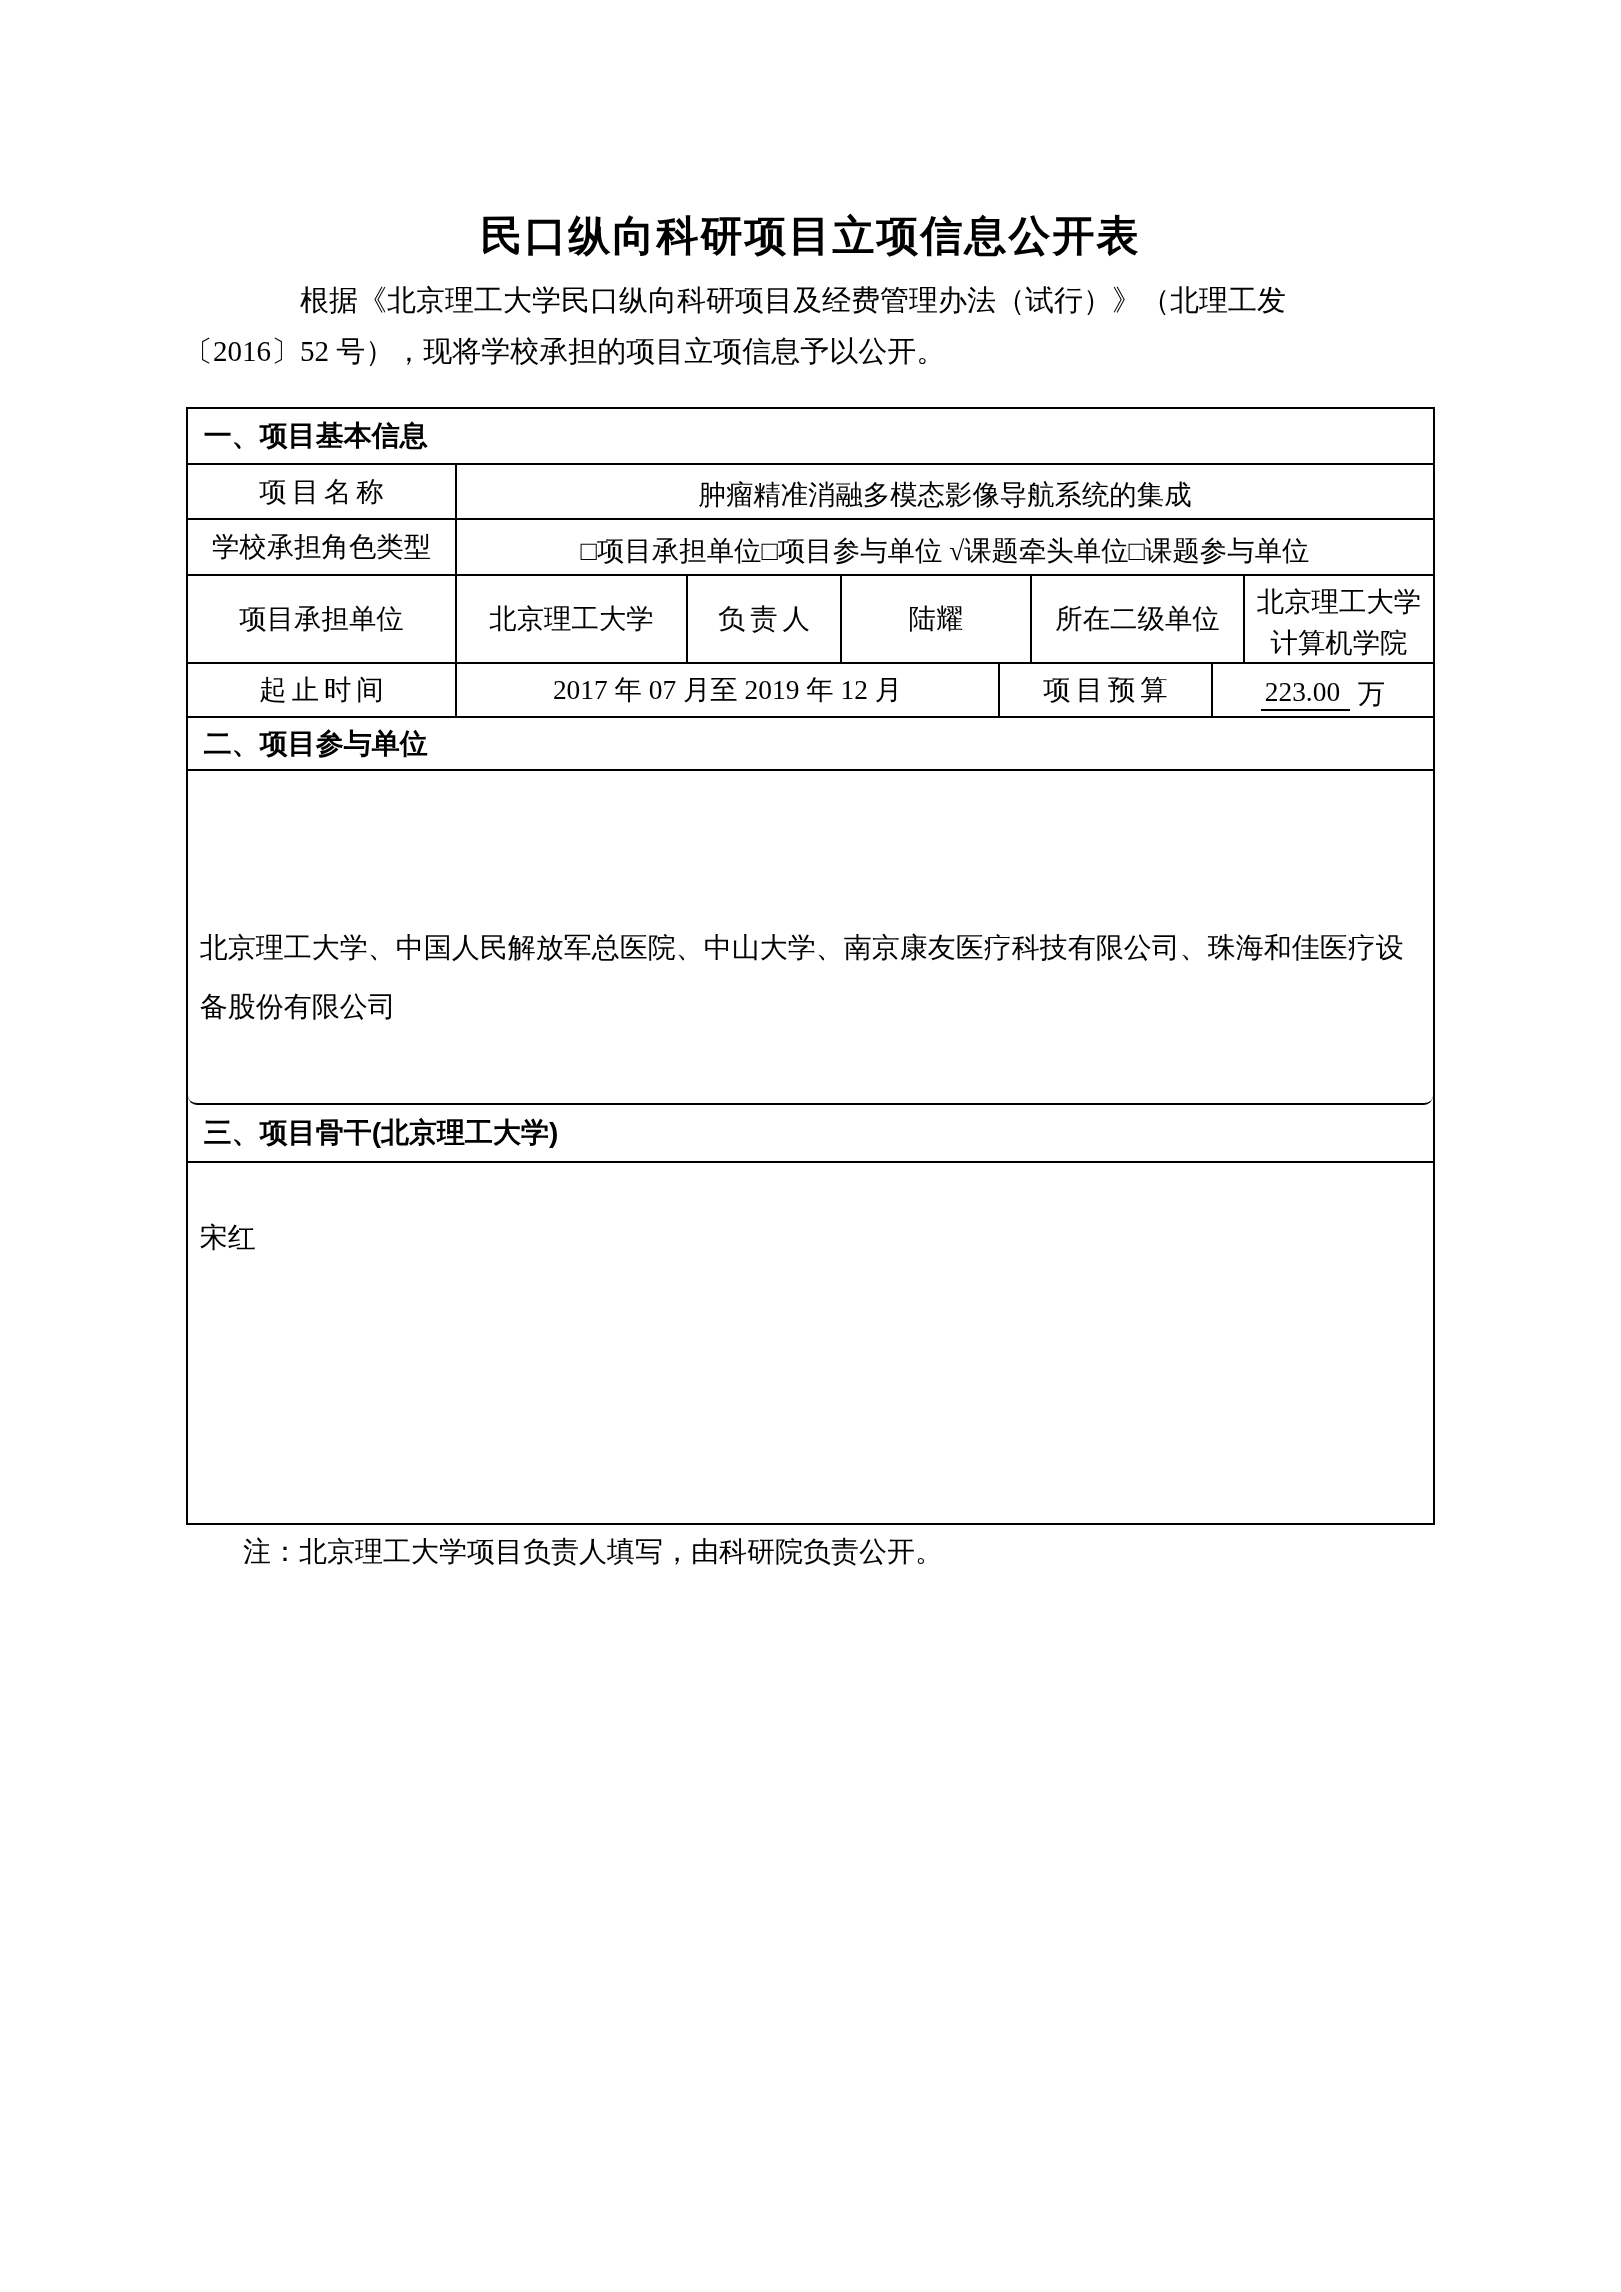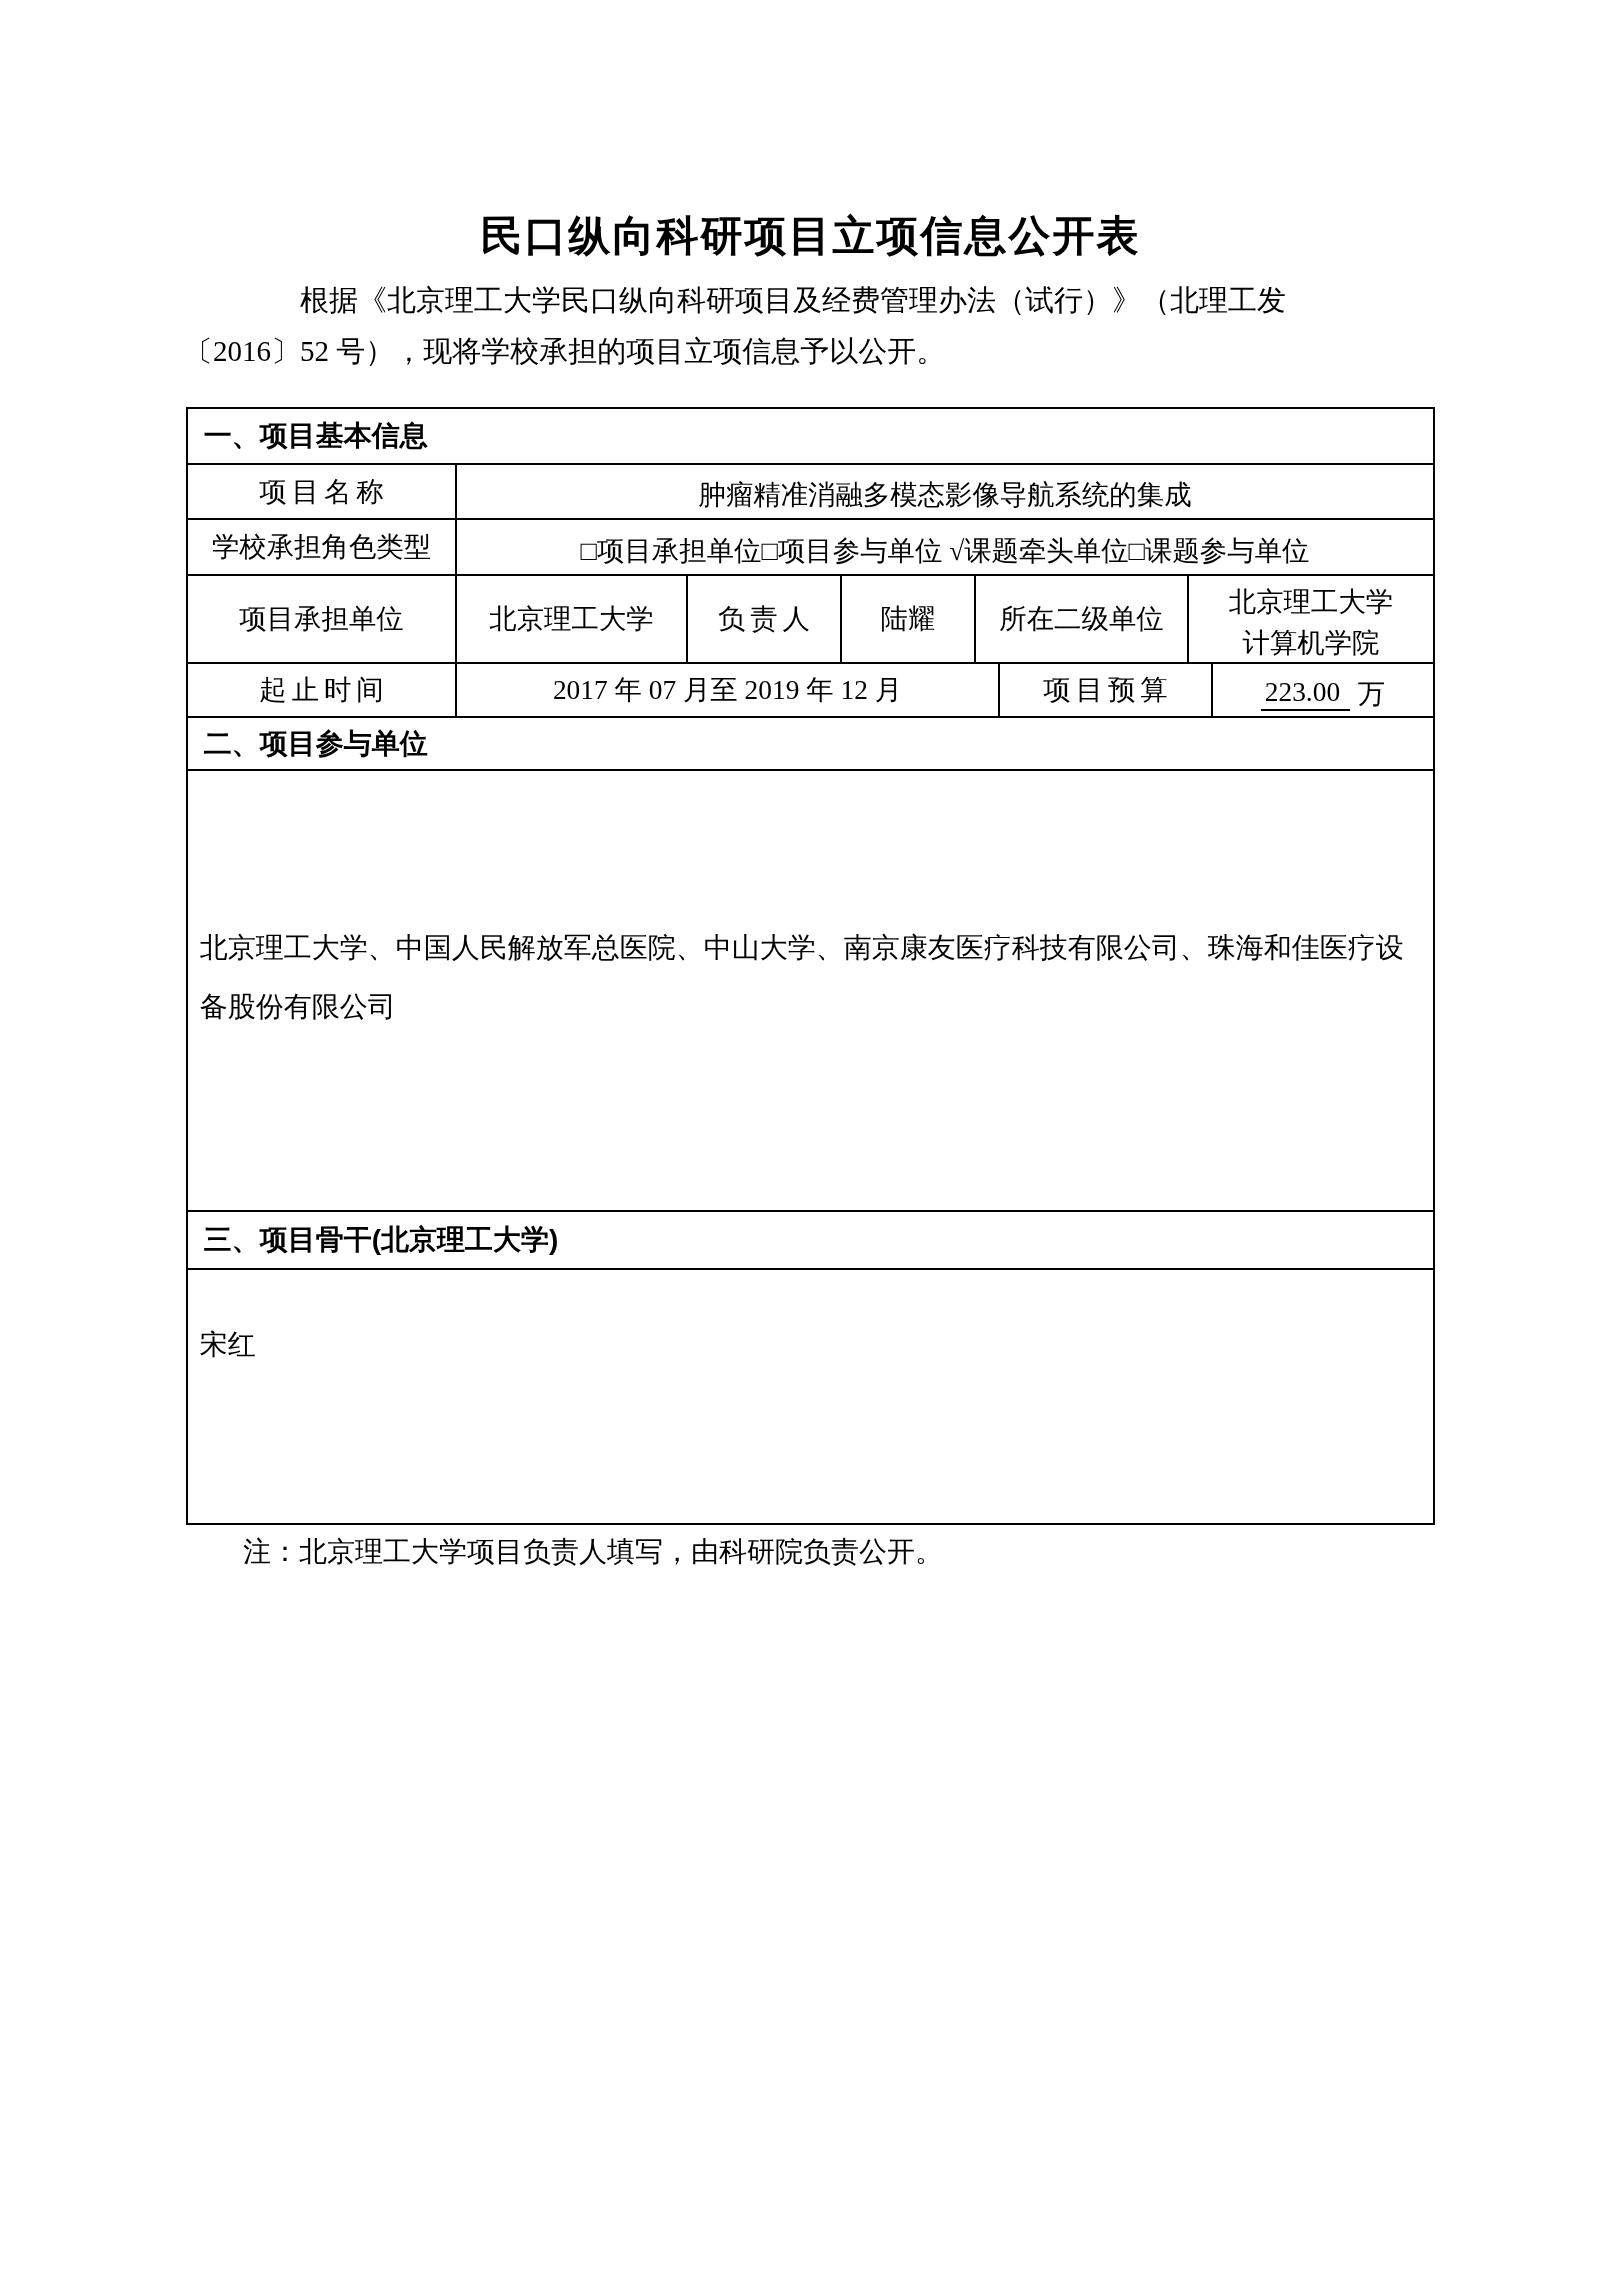--- a/index.html
+++ b/index.html
@@ -52,34 +52,34 @@
     font-weight:bold; font-size:28px;
     display:flex; align-items:center;
     padding-left:15.7px;
     box-sizing:border-box;
   }
 
   
   .c-label { width:269px; }
   .c2 { width:231px; }
   .c3 { width:154px; }
-  .c4 { width:134px; }
+  .c4 { width:190px; }
   .c5 { width:213px; }
   .c-rest { flex:1;margin-top:7px; }
   .c-merged { width:543px; }
 
   
   .r-h1 { height:56px; }
   .r-name { height:55px; }
   .r-role { height:56px; }
   .r-plan { height:56px; }
   .r-unit { height:88px; }
   .r-time { height:54px; }
   .r-h2  { height:53px; }
-  .r-body2 { height:441px; }
+  .r-body2 { height:334px;border-radius:9px; }
   .r-h3  { height:58px; }
   .r-body3 { flex:1; }
 
   .spaced { letter-spacing:4.9px; padding-left:4.9px; }
 
   .two-line { flex-direction:column; line-height:41px; }
 
   .content-cell {
     display:block;
     text-align:left;

